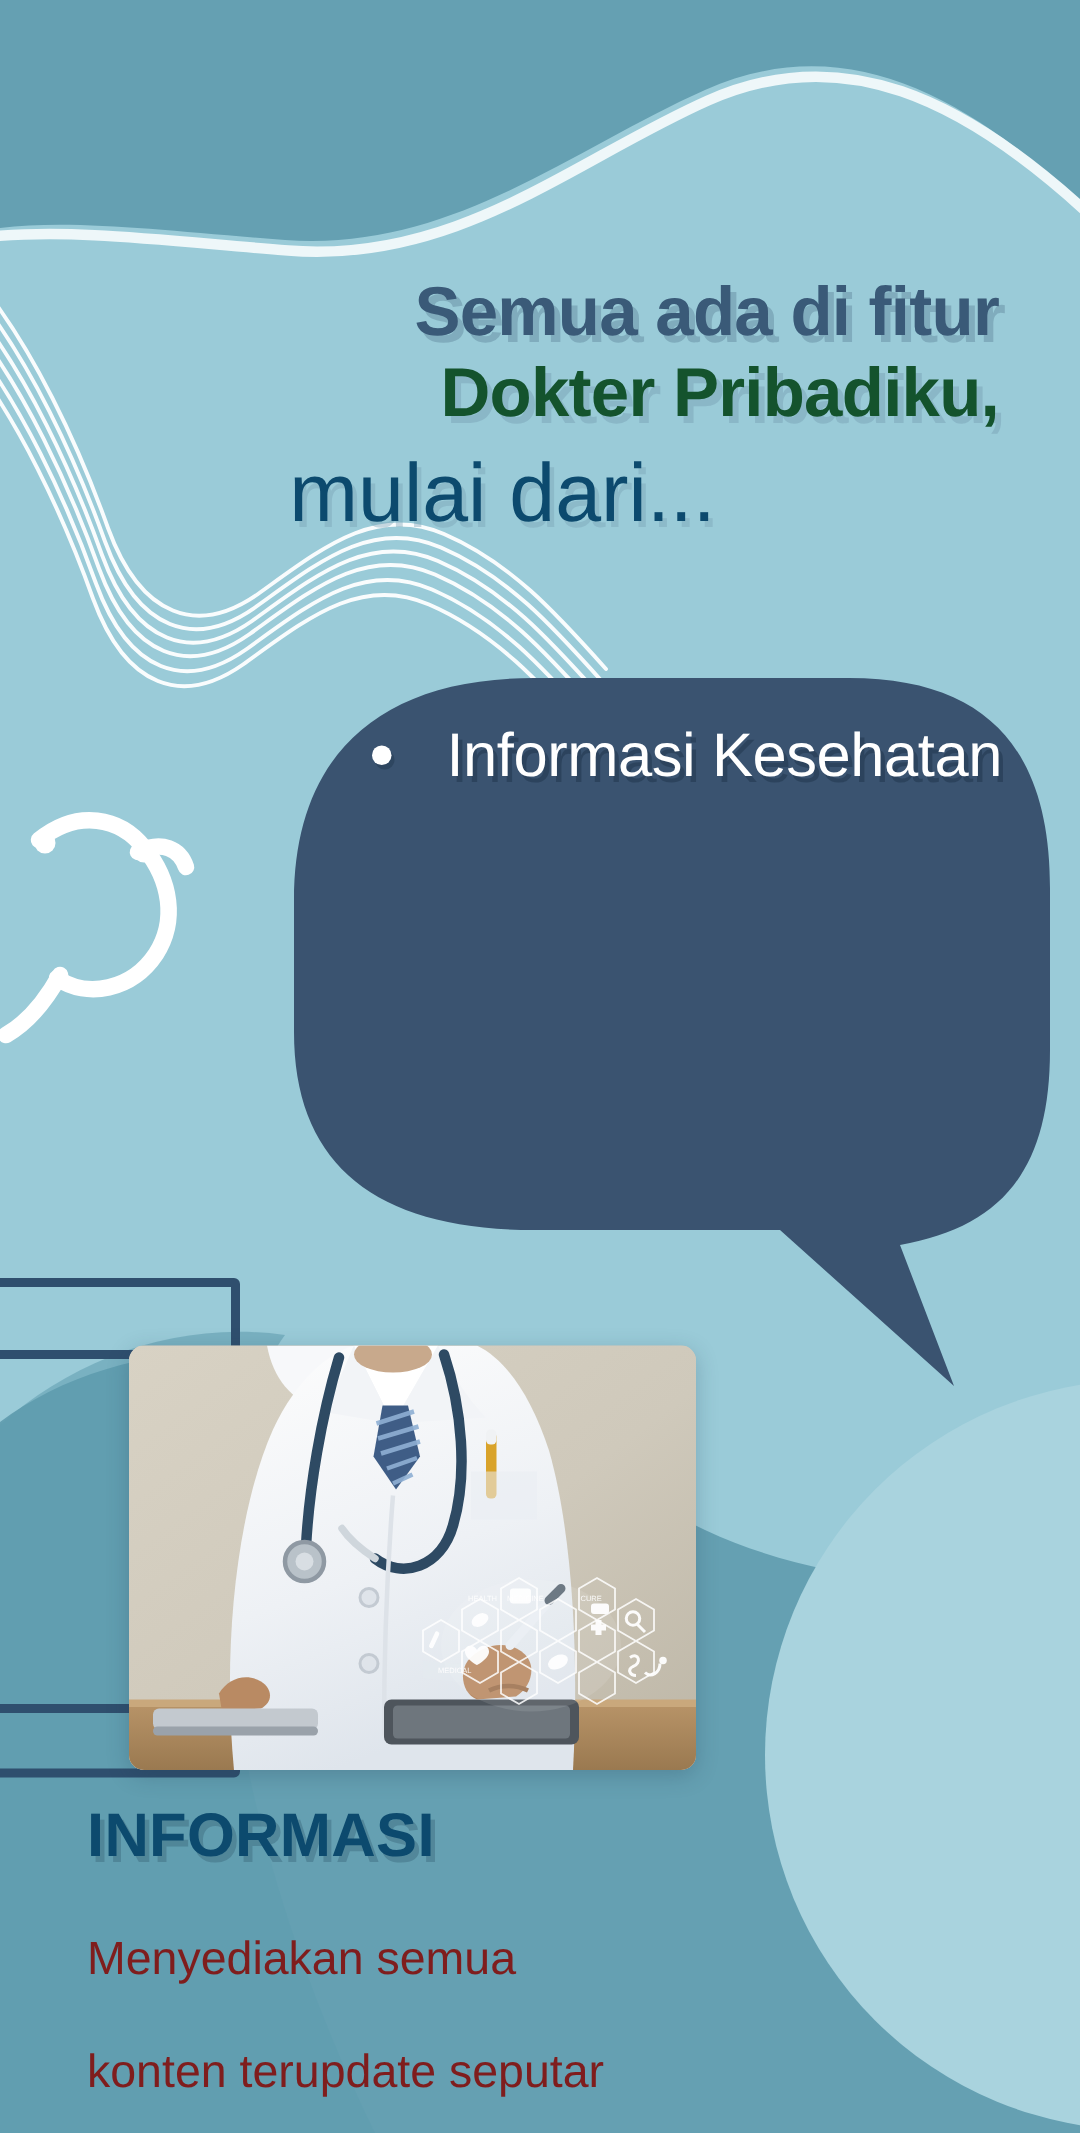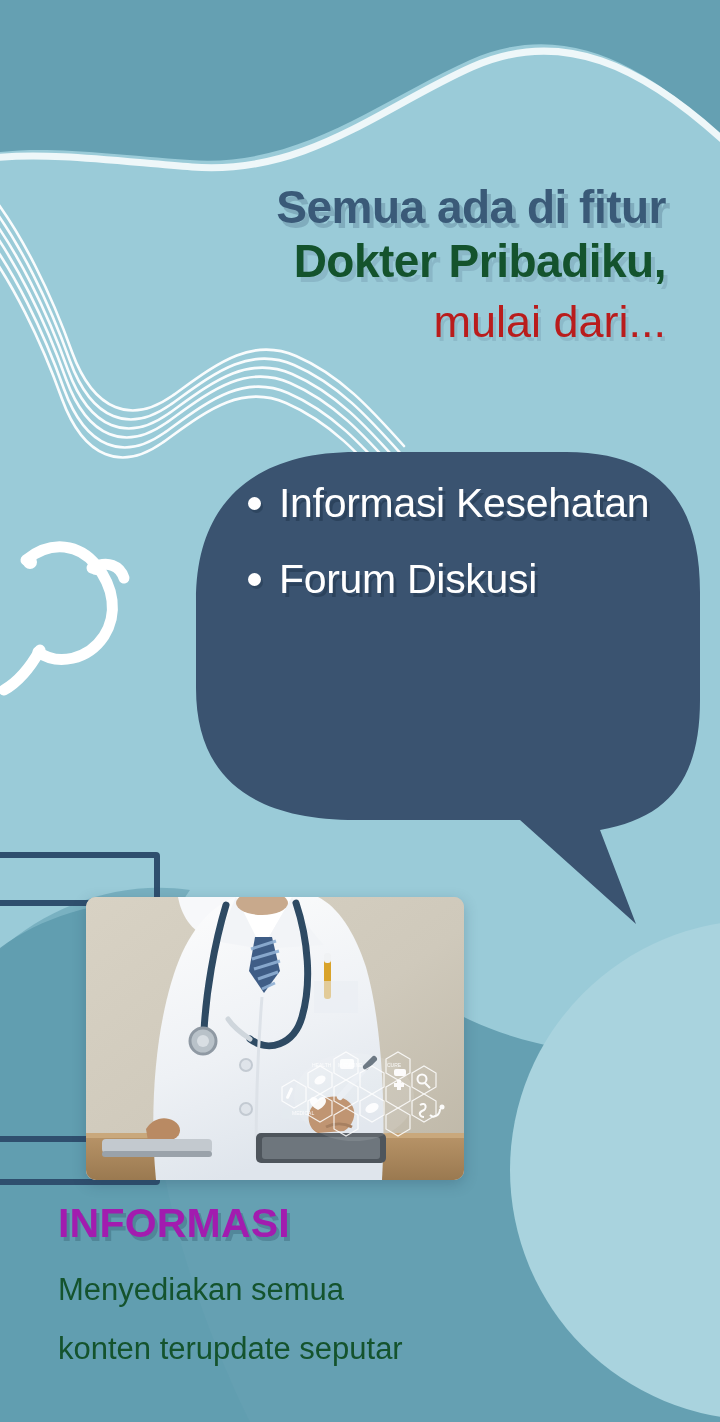--- a/index.html
+++ b/index.html
@@ -26,40 +26,41 @@
     text-shadow:4px 5px 0 rgba(60,95,120,.28);
     white-space:nowrap;
   }
   .h-line2{
     font-size:46px;font-weight:bold;color:#14532d;
     letter-spacing:-0.5px;line-height:1.30;
     text-shadow:4px 5px 0 rgba(120,160,180,.45);
     white-space:nowrap;
   }
   .h-line3{
-    font-size:45px;font-weight:300;color:#b91c1c;
+    font-size:55px;font-weight:300;color:#0c4a6e;
     letter-spacing:0px;line-height:1.32;
     text-shadow:3px 4px 0 rgba(120,160,180,.40);
     white-space:nowrap;
+    text-align:center;
   }
   .bubble-list{
     position:absolute;left:248px;top:478px;width:420px;
     z-index:6;
   }
   .b-item{
     display:flex;align-items:flex-start;
     margin-bottom:26px;
   }
   .b-dot{
     width:13px;height:13px;border-radius:50%;
     background:#ffffff;flex:0 0 13px;margin-top:19px;
     box-shadow:2px 3px 0 rgba(25,45,65,.35);
   }
   .b-text{
-    flex:1;color:#ffffff;
+    flex:1;text-align:right;color:#ffffff;
     font-size:41px;font-weight:400;line-height:1.22;
     letter-spacing:-0.3px;
     text-shadow:3px 4px 0 rgba(25,45,65,.40);
     padding-left:18px;
   }
 
   
   .frame-a{
     position:absolute;left:-40px;top:852px;width:200px;height:290px;
     border:6px solid #2f4f6e;border-radius:4px;z-index:3;
@@ -76,27 +77,27 @@
     box-shadow:0 4px 14px rgba(30,60,85,.25);
     background:#cfc8bb;
   }
   .photo svg{display:block;width:378px;height:283px;}
 
   
   .bottom{
     position:absolute;left:58px;top:1196px;width:560px;z-index:6;
   }
   .bt-title{
-    font-size:41px;font-weight:bold;color:#a21caf;
+    font-size:41px;font-weight:bold;color:#0c4a6e;
     line-height:1.33;letter-spacing:0.2px;
     text-shadow:3px 4px 0 rgba(60,105,125,.45);
   }
   .bt-body{
-    margin-top:18px;
-    font-size:31px;font-weight:300;color:#14532d;
+    margin-top:34px;
+    font-size:31px;font-weight:300;color:#7f1d1d;
     line-height:1.34;letter-spacing:0px;
   }
 </style>
 </head>
 <body>
 
 <div class="stage">
 
   <svg class="bg-svg" viewBox="0 0 720 1422" preserveAspectRatio="none">
     <defs>
@@ -147,24 +148,20 @@
   <div class="heading">
     <div class="h-line1">Semua ada di fitur</div>
     <div class="h-line2">Dokter Pribadiku,</div>
     <div class="h-line3">mulai dari...</div>
   </div>
 
   <div class="bubble-list">
     <div class="b-item">
       <span class="b-dot"></span>
       <span class="b-text">Informasi Kesehatan</span>
-    </div>
-    <div class="b-item">
-      <span class="b-dot"></span>
-      <span class="b-text">Forum Diskusi</span>
     </div>
   </div>
 
   <div class="frame-a"></div>
   <div class="frame-b"></div>
 
   <div class="photo">
     <svg viewBox="0 0 378 283" preserveAspectRatio="none">
       <defs>
         <linearGradient id="wallG" x1="0" y1="0" x2="1" y2="1">

